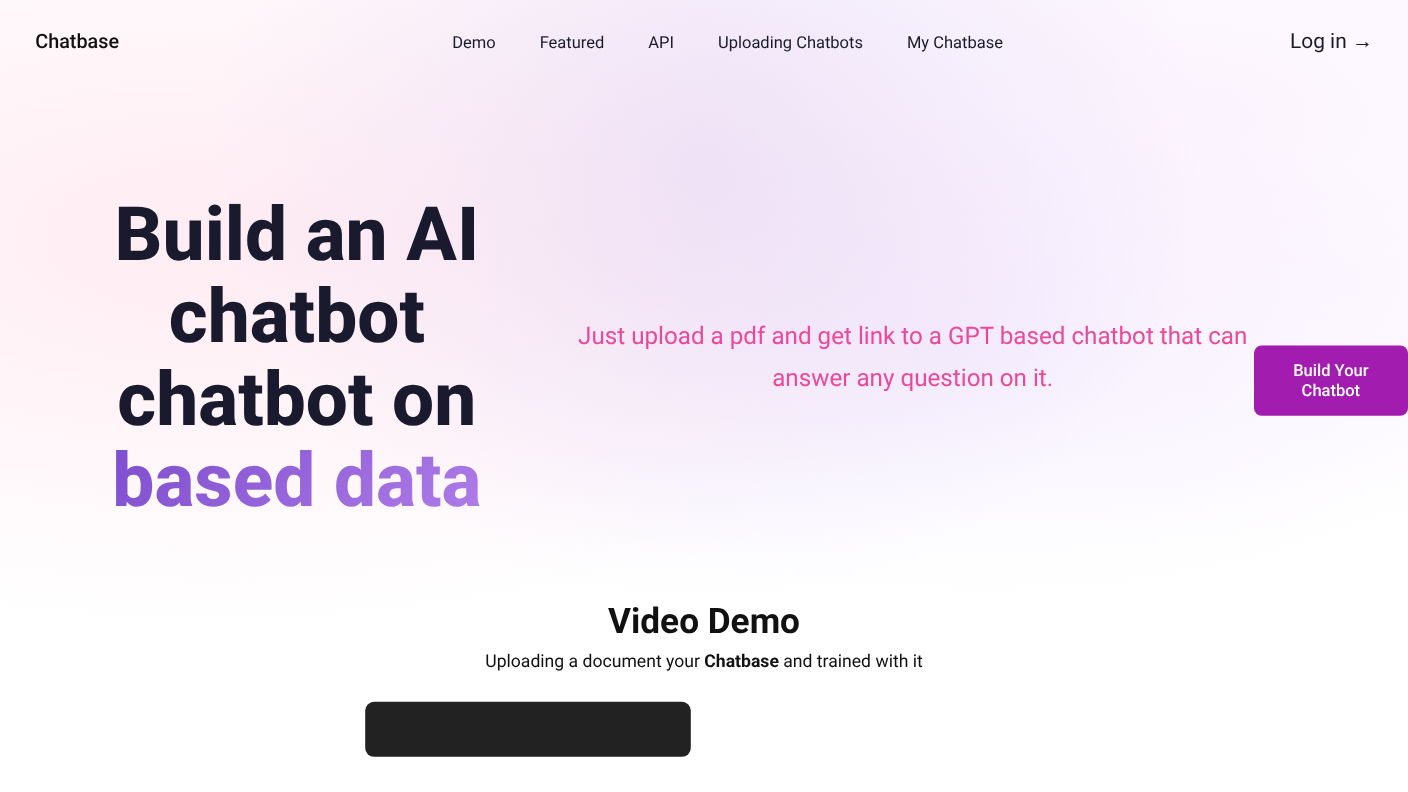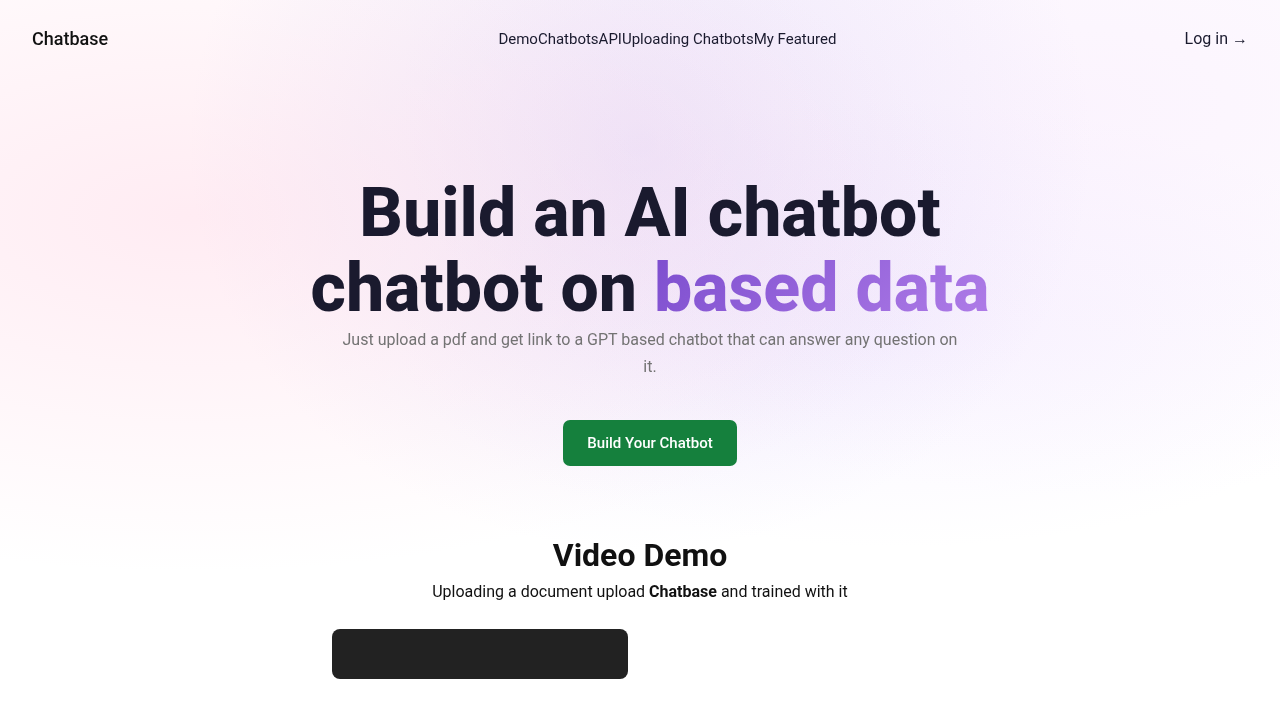--- a/index.html
+++ b/index.html
@@ -44,53 +44,54 @@
     .nav-logo {
       font-size: 18px;
       font-weight: 500;
       color: #111;
       text-decoration: none;
     }
 
     .nav-links {
       display: flex;
       align-items: center;
+      gap: 40px;
       list-style: none;
       margin-left: 60px;
     }
 
     .nav-links-wrapper {
       display: flex;
       align-items: center;
     }
 
     .nav-links a {
       font-size: 15px;
       color: #1a1a2e;
       text-decoration: none;
       font-weight: 400;
     }
 
     .nav-login {
-      font-size: 16px;
+      font-size: 19px;
       color: #1a1a2e;
       text-decoration: none;
       font-weight: 400;
       display: flex;
       align-items: center;
       gap: 4px;
       padding-left: 18px;
     }
 
     
     .hero {
       position: relative;
       z-index: 5;
       display: flex;
-      flex-direction: column;
+      flex-direction: row;
       align-items: center;
       text-align: center;
       padding-top: 100px;
       padding-left: 20px;
     }
 
     .hero-title {
       font-size: 68px;
       font-weight: 800;
       color: #1a1a2e;
@@ -100,29 +101,29 @@
 
     .hero-title-highlight {
       color: #8b5cf6;
       background: linear-gradient(135deg, #7c4dce 0%, #b07de8 100%);
       -webkit-background-clip: text;
       -webkit-text-fill-color: transparent;
       background-clip: text;
     }
 
     .hero-subtitle {
-      font-size: 16px;
-      color: #737373;
+      font-size: 22px;
+      color: #ec4899;
       line-height: 1.7;
       max-width: 620px;
     }
 
     .hero-cta {
       margin-top: 40px;
-      background: #15803d;
+      background: #a21caf;
       color: #ffffff;
       border: none;
       padding: 14px 24px;
       border-radius: 7px;
       font-size: 15px;
       font-weight: 500;
       cursor: pointer;
       text-decoration: none;
       display: inline-block;
     }
@@ -170,30 +171,30 @@
 
 <nav>
   <a href="#" class="nav-logo">Chatbase</a>
 
   <div class="nav-links-wrapper">
     <ul class="nav-links">
       <li>
         <a href="#">Demo</a>
       </li>
       <li>
-        <a href="#">Chatbots</a>
+        <a href="#">Featured</a>
       </li>
       <li>
         <a href="#">API</a>
       </li>
       <li>
         <a href="#">Uploading Chatbots</a>
       </li>
       <li>
-        <a href="#">My Featured</a>
+        <a href="#">My Chatbase</a>
       </li>
     </ul>
   </div>
 
   <a href="#" class="nav-login">Log in →</a>
 </nav>
 
 <section class="hero">
   <h1 class="hero-title">
     <span>Build an AI chatbot</span><br>
@@ -201,16 +202,16 @@
   </h1>
 
   <p class="hero-subtitle">Just upload a pdf and get link to a GPT based chatbot that can answer any question on it.</p>
 
   <a href="#" class="hero-cta">Build Your Chatbot</a>
 </section>
 
 <section class="video-demo-section">
   <h2 class="video-demo-title">Video Demo</h2>
   <p class="video-demo-subtitle">
-    <span>Uploading a document upload </span><strong>Chatbase</strong><span> and trained with it</span>
+    <span>Uploading a document your </span><strong>Chatbase</strong><span> and trained with it</span>
   </p>
   <div class="video-placeholder"></div>
 </section>
 
 </body></html>

